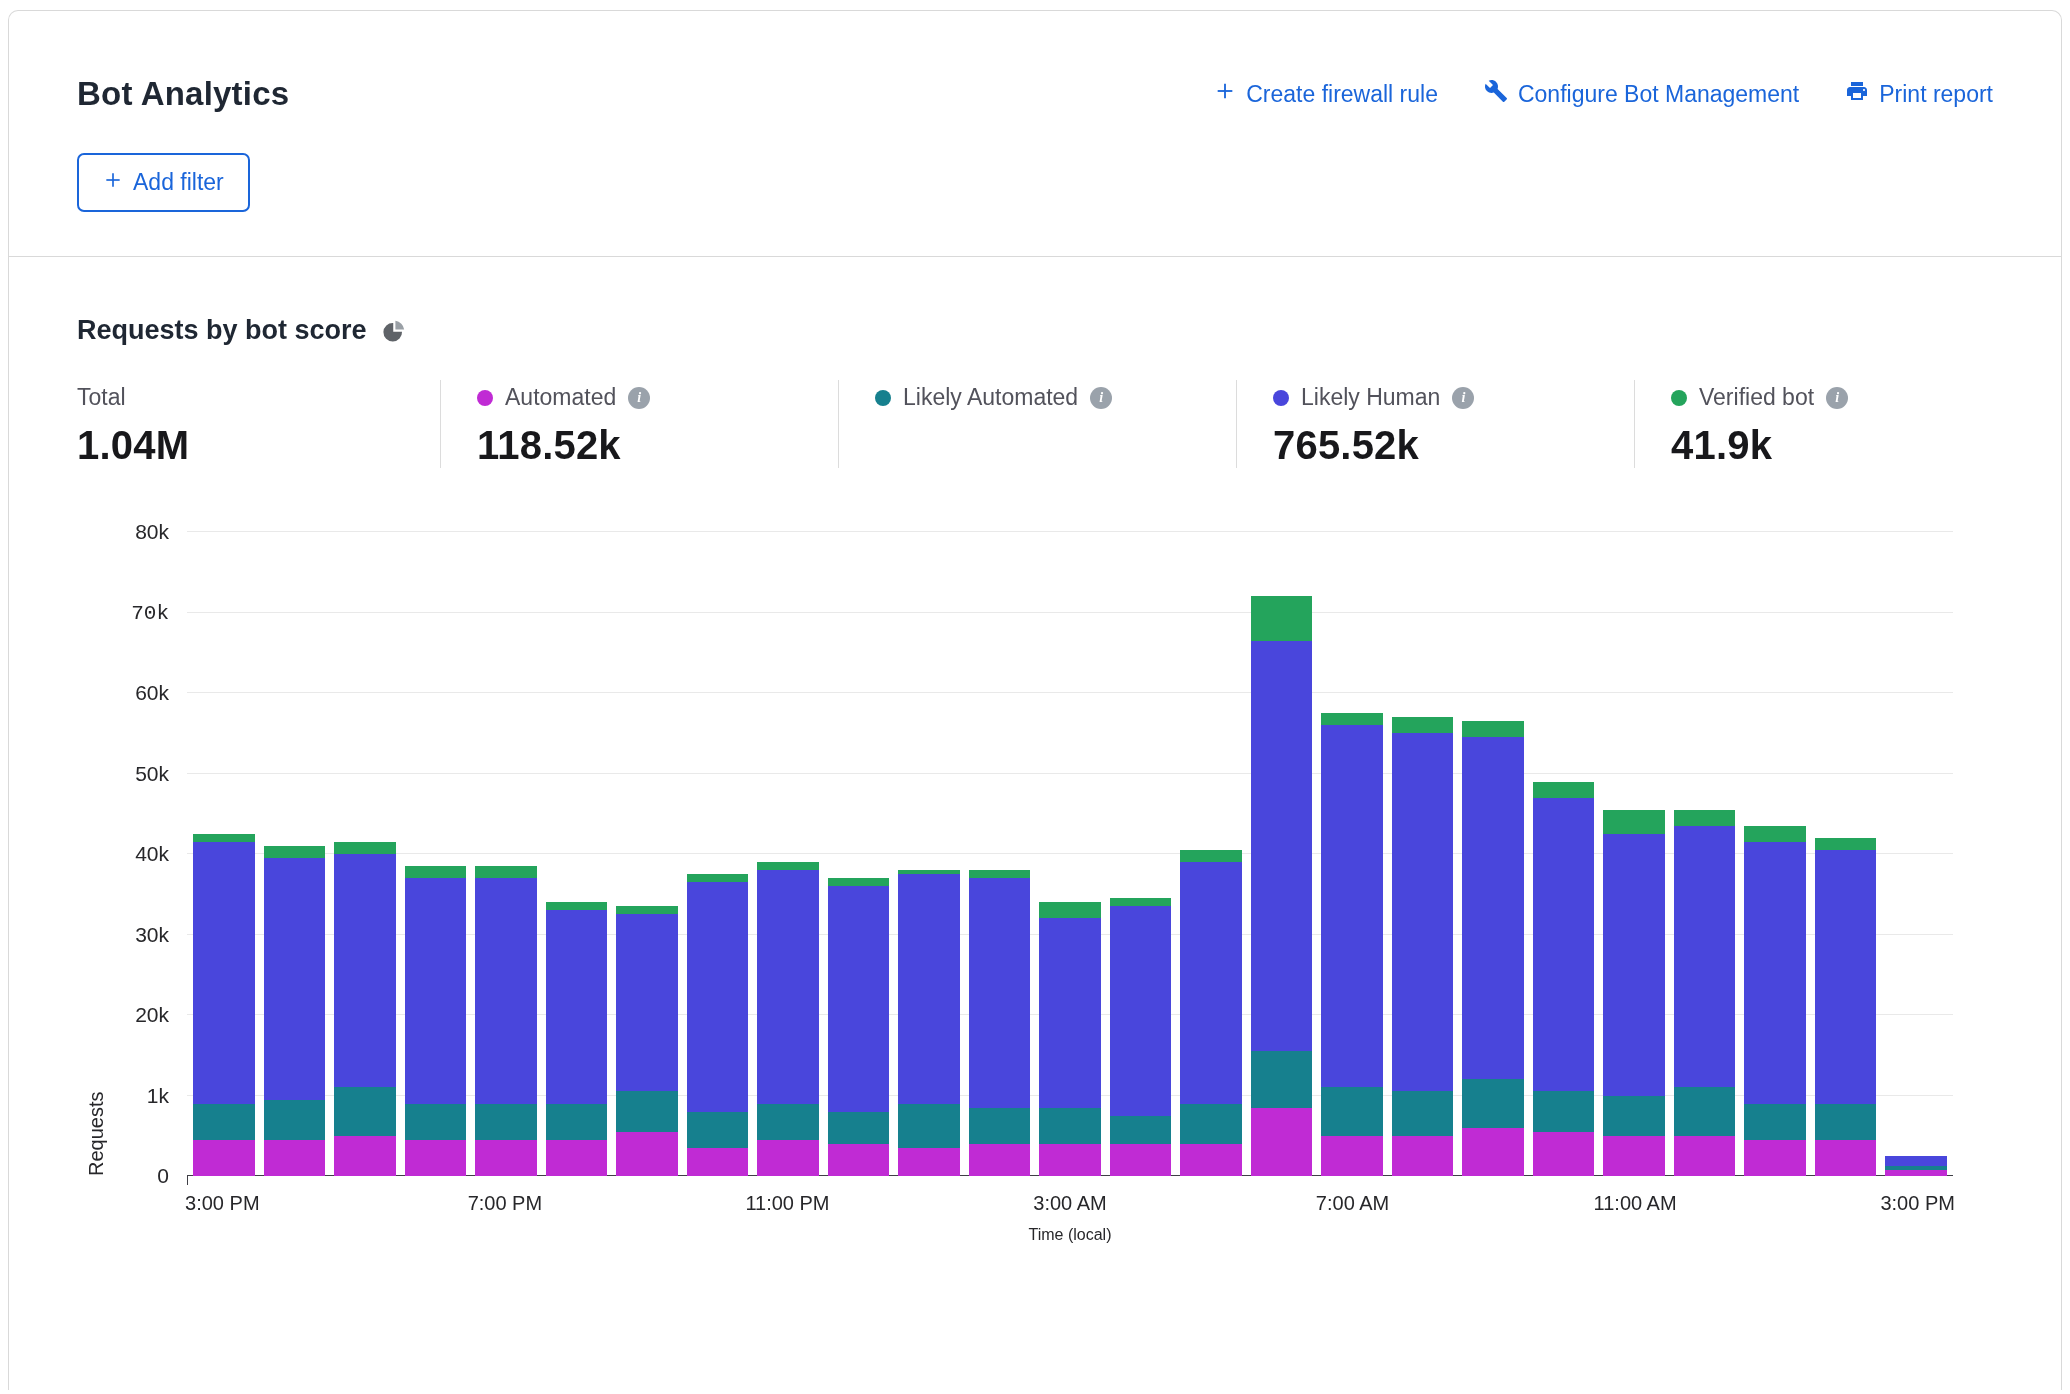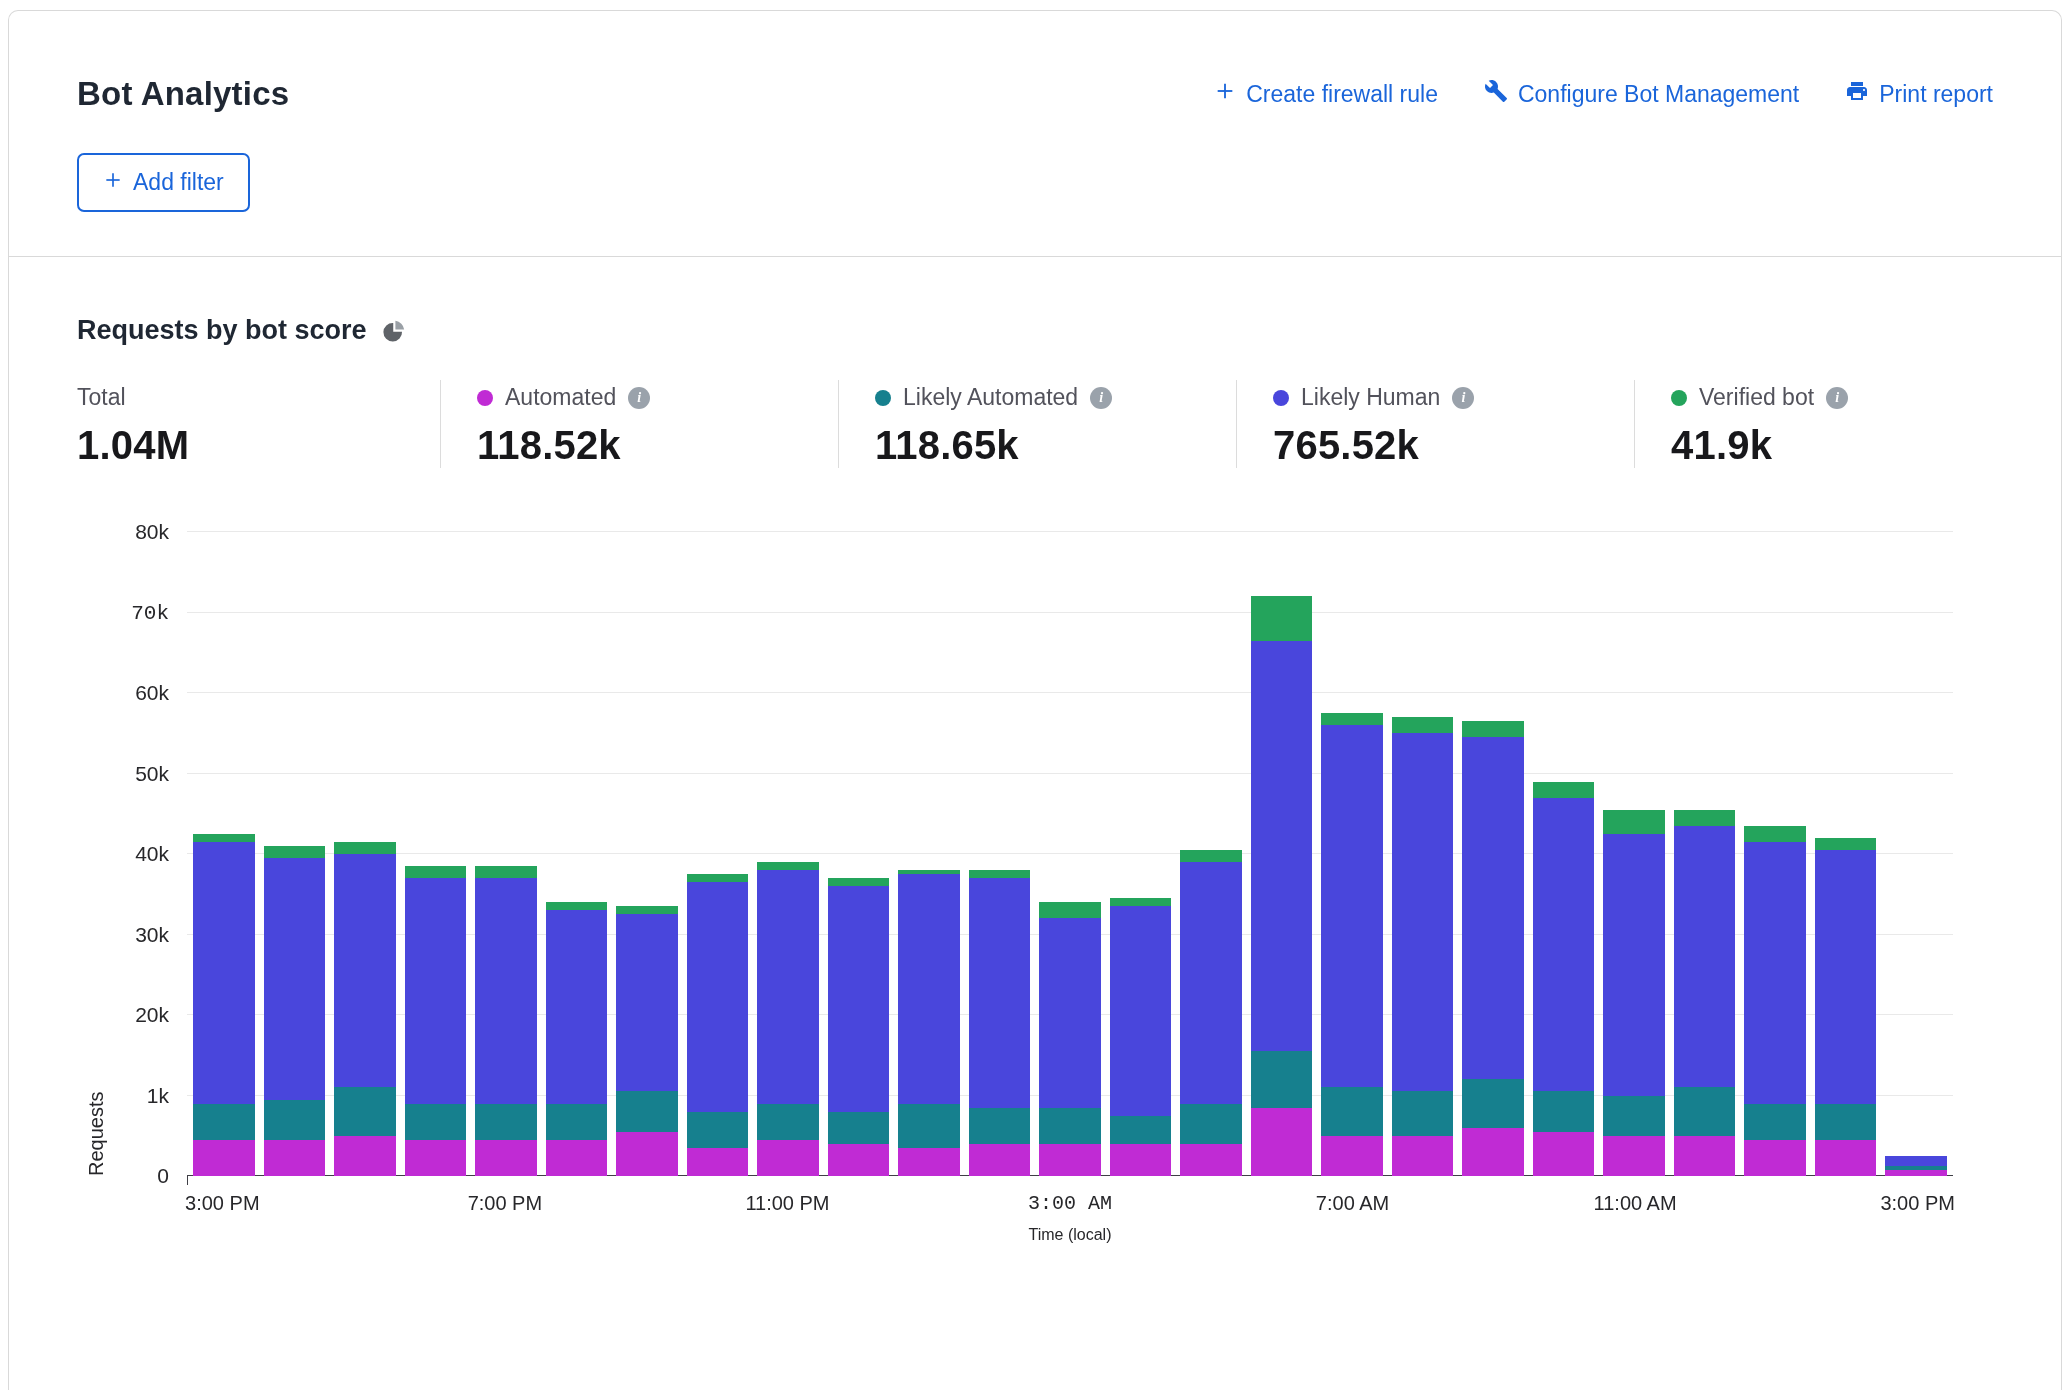--- a/index.html
+++ b/index.html
@@ -133,21 +133,20 @@
           <span class="info">i</span>
         </div>
         <div class="stat-value">118.52k</div>
       </div>
       <div class="stat stat-2">
         <div class="stat-label-row">
           <span class="dot" style="background: rgb(22, 128, 142);"></span>
           <span>Likely Automated</span>
           <span class="info">i</span>
         </div>
-        <div class="stat-value">118.65k</div>
       </div>
       <div class="stat stat-3">
         <div class="stat-label-row">
           <span class="dot" style="background: rgb(73, 70, 220);"></span>
           <span>Likely Human</span>
           <span class="info">i</span>
         </div>
         <div class="stat-value">765.52k</div>
       </div>
       <div class="stat stat-4">
@@ -335,21 +334,21 @@
                 <div class="seg" style="height: 1.5%; background: rgb(73, 70, 220);"></div>
                 <div class="seg" style="height: 0%; background: rgb(36, 164, 92);"></div>
               </div>
             </div>
           </div>
         <div></div>
         <div class="x-axis">
             <span class="xtick" style="left: 2%;">3:00 PM</span>
             <span class="xtick" style="left: 18%;">7:00 PM</span>
             <span class="xtick" style="left: 34%;">11:00 PM</span>
-            <span class="xtick" style="left: 50%; font-family: Liberation Mono, monospace;">3:00 AM</span>
+            <span class="xtick" style="left: 50%;">3:00 AM</span>
             <span class="xtick" style="left: 66%;">7:00 AM</span>
             <span class="xtick" style="left: 82%;">11:00 AM</span>
             <span class="xtick" style="left: 98%;">3:00 PM</span>
           </div>
       </div>
       <div class="x-title">Time (local)</div>
     </div>
   </div>
 
 </div>

